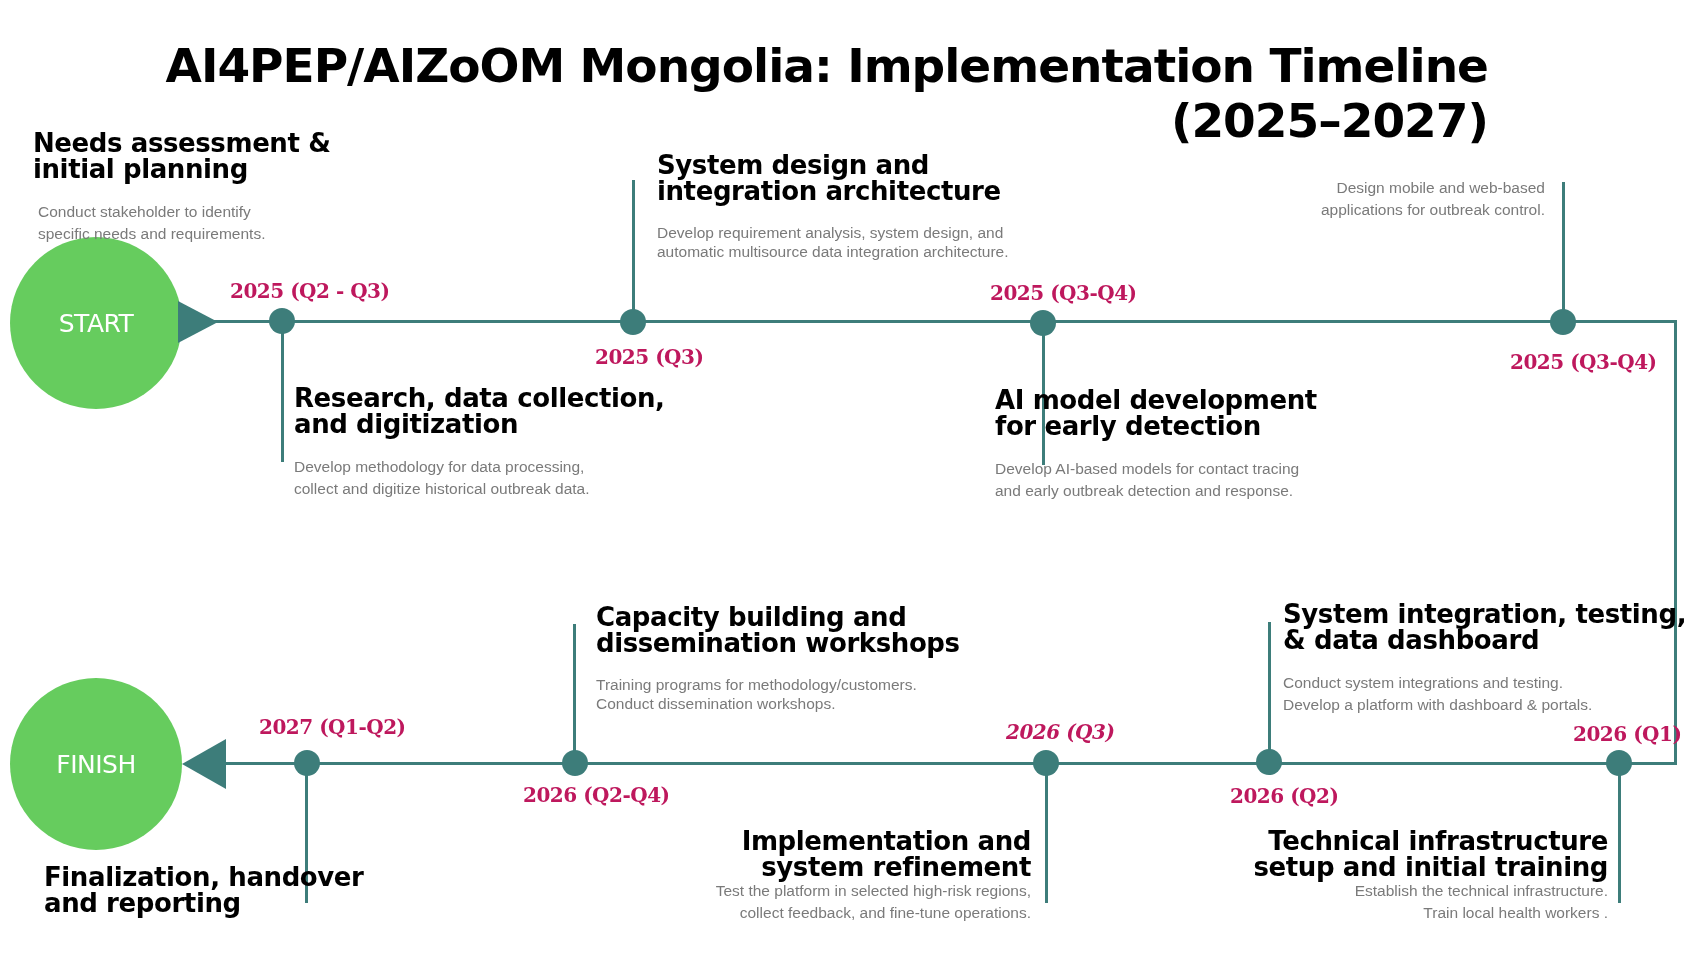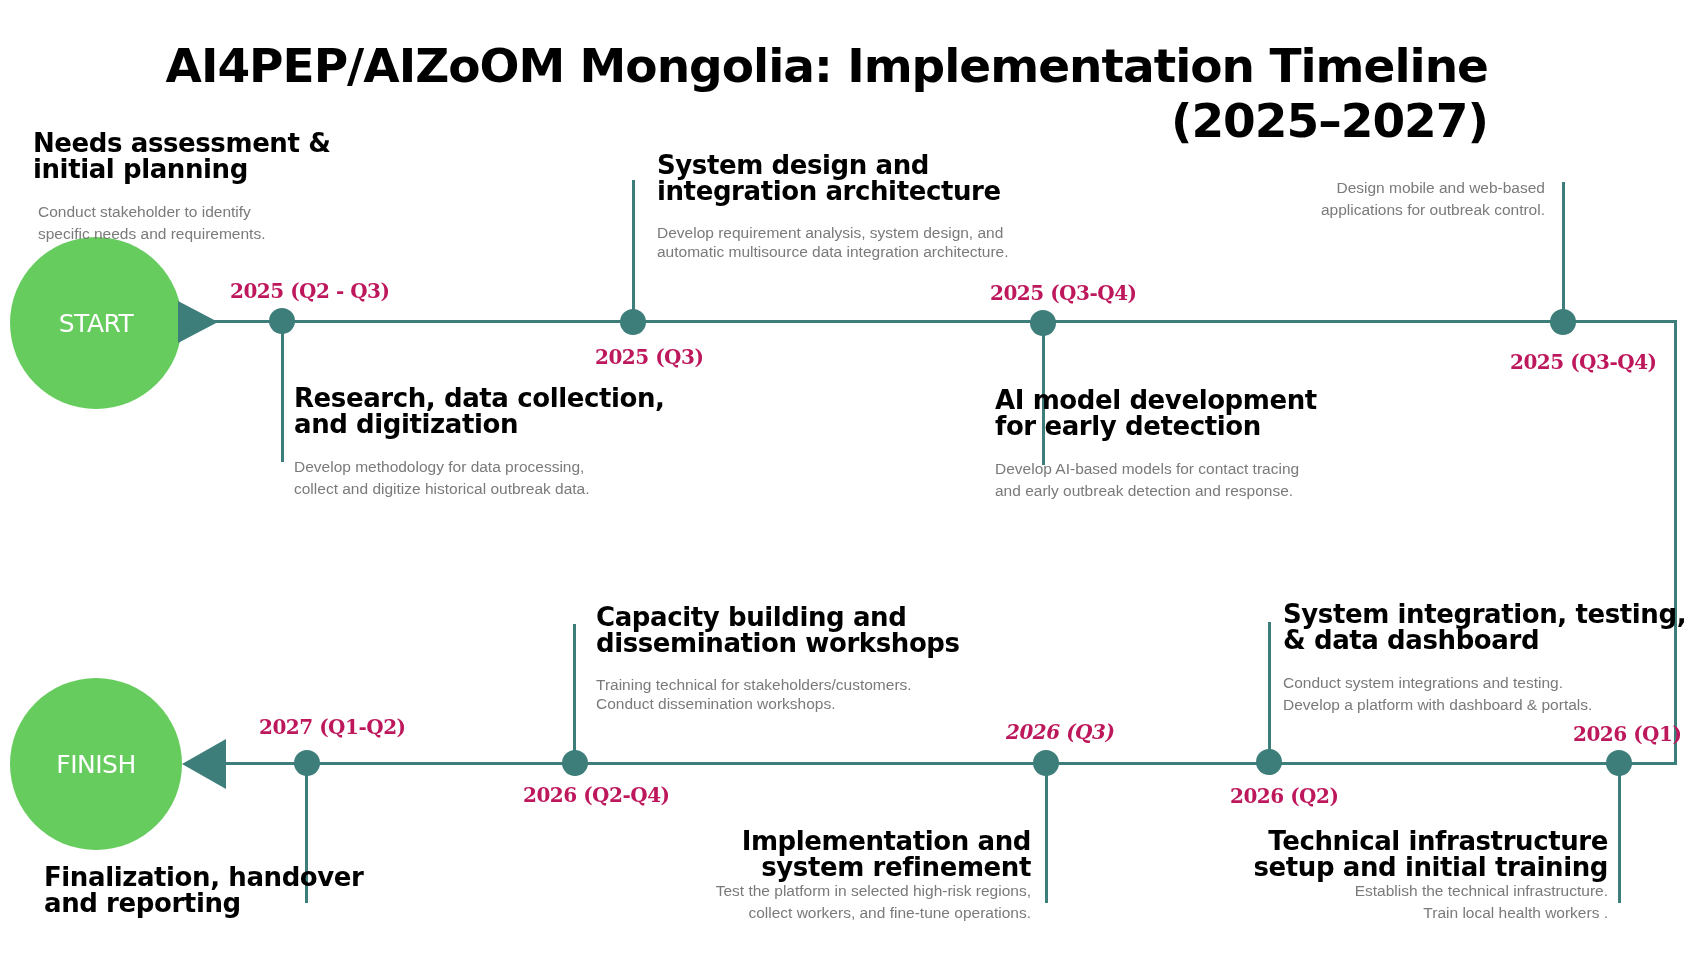--- a/index.html
+++ b/index.html
@@ -101,30 +101,30 @@
 Develop a platform with dashboard &amp; portals.</div>
 </div>
 
 <div class="date" style="left:1006px; top:720px;font-style:italic;">2026 (Q3)</div>
 <div class="dot" style="left:1033px; top:750px;"></div>
 <div class="line" style="left:1045px; top:763px; width:3px; height:140px;"></div>
 <div class="block right" style="right:676px; top:828px;">
   <div class="h">Implementation and
 system  refinement</div>
   <div class="d" style="margin-top:0;">Test the platform in selected high-risk regions,
-collect workers, and fine-tune operations.</div>
+collect feedback, and fine-tune operations.</div>
 </div>
 
 <div class="line" style="left:573px; top:624px; width:3px; height:140px;"></div>
 <div class="dot" style="left:562px; top:750px;"></div>
 <div class="date" style="left:523px; top:783px;text-align:right;">2026 (Q2-Q4)</div>
 <div class="block" style="left:596px; top:604px;">
   <div class="h">Capacity building and
 dissemination workshops</div>
-  <div class="d" style="line-height:19px;">Training technical for stakeholders/customers.
+  <div class="d" style="line-height:19px;">Training programs for methodology/customers.
 Conduct dissemination workshops.</div>
 </div>
 
 <div class="date" style="left:259px; top:715px;">2027 (Q1-Q2)</div>
 <div class="dot" style="left:294px; top:750px;"></div>
 <div class="line" style="left:305px; top:763px; width:3px; height:140px;"></div>
 <div class="block" style="left:44px; top:864px;">
   <div class="h">Finalization, handover
 and reporting</div>
 </div>

